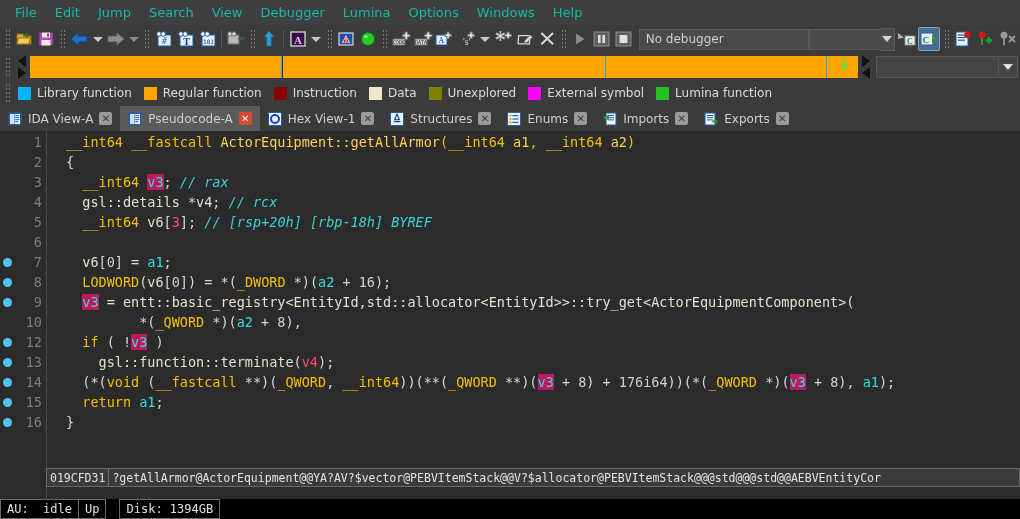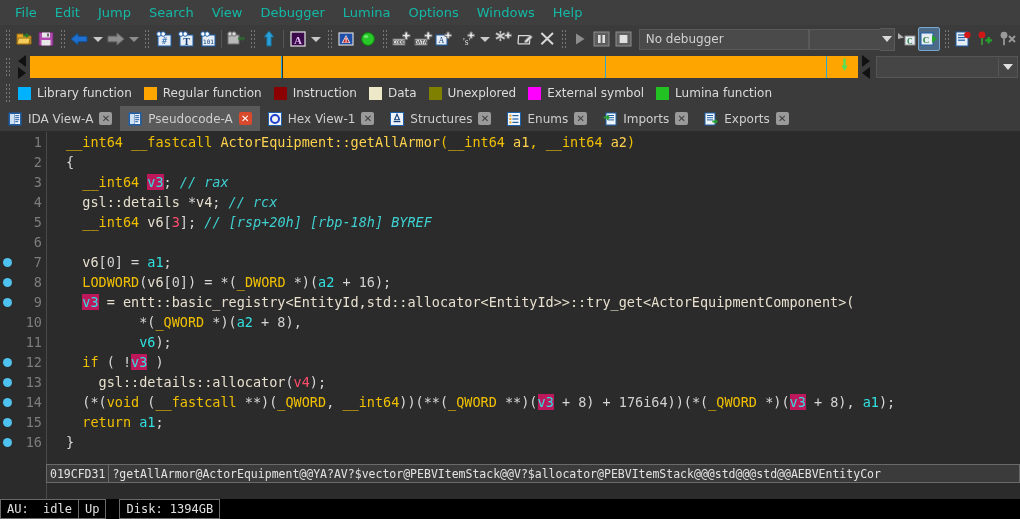--- a/index.html
+++ b/index.html
@@ -78,21 +78,21 @@
   .fn{color:#ffd24d;}       
   .id{color:#e8e0cf;}       
   .var{color:#31e0e0;}      
   .num2{color:#d0d0d0;}     
   .cmt{color:#3fd0d0;font-style:italic;}      
   .pnc{color:#d8d8d8;}      
   .red{color:#ff4d6d;}
   .sel{background:#be185d;color:#31e0e0;}
 
   
-  .mangled{position:absolute;left:46px;right:0;bottom:0;height:35px;display:flex;align-items:flex-start;
+  .mangled{position:absolute;left:46px;right:0;bottom:12px;height:35px;display:flex;align-items:flex-end;
            font-family:"DejaVu Sans Mono","Liberation Mono",monospace;font-size:11.5px;}
   .mbox{border:1px solid #6a6a6a;background:#3b3b3b;height:17px;display:flex;align-items:center;padding:0 3px;color:#e2e2e2;}
   .mbox.wide{flex:1;overflow:hidden;white-space:nowrap;border-left:none;}
 
   
   .status{height:20px;background:#000000;display:flex;align-items:center;flex:0 0 20px;
           font-family:"DejaVu Sans Mono","Liberation Mono",monospace;font-size:12px;color:#e0e0e0;}
   .st{border:1px solid #6a6a6a;height:18px;display:flex;align-items:center;padding:0 6px;margin-right:-1px;white-space:pre;}
 </style>
 </head>
@@ -468,23 +468,22 @@
         <div class="ln"><div class="bpdot"></div><div class="num">1</div><div class="src"><span class="kw">__int64</span><span class="pnc"> </span><span class="kw">__fastcall</span><span class="pnc"> </span><span class="fn">ActorEquipment::getAllArmor</span><span class="kw">(</span><span class="kw">__int64</span><span class="pnc"> </span><span class="fn">a1</span><span class="kw">, </span><span class="kw">__int64</span><span class="pnc"> </span><span class="fn">a2</span><span class="kw">)</span></div></div>
         <div class="ln"><div class="bpdot"></div><div class="num">2</div><div class="src"><span class="pnc">{</span></div></div>
         <div class="ln"><div class="bpdot"></div><div class="num">3</div><div class="src"><span class="pnc">  </span><span class="kw">__int64</span><span class="pnc"> </span><span class="sel">v3</span><span class="pnc">; </span><span class="cmt">// rax</span></div></div>
         <div class="ln"><div class="bpdot"></div><div class="num">4</div><div class="src"><span class="pnc">  </span><span class="id">gsl::details</span><span class="pnc"> *</span><span class="id">v4</span><span class="pnc">; </span><span class="cmt">// rcx</span></div></div>
         <div class="ln"><div class="bpdot"></div><div class="num">5</div><div class="src"><span class="pnc">  </span><span class="kw">__int64</span><span class="pnc"> </span><span class="id">v6</span><span class="pnc">[</span><span class="red">3</span><span class="pnc">]; </span><span class="cmt">// [rsp+20h] [rbp-18h] BYREF</span></div></div>
         <div class="ln"><div class="bpdot"></div><div class="num">6</div><div class="src"></div></div>
         <div class="ln"><div class="bpdot"><i></i></div><div class="num">7</div><div class="src"><span class="pnc">  </span><span class="id">v6</span><span class="pnc">[</span><span class="num2">0</span><span class="pnc">] = </span><span class="var">a1</span><span class="pnc">;</span></div></div>
         <div class="ln"><div class="bpdot"><i></i></div><div class="num">8</div><div class="src"><span class="pnc">  </span><span class="kw">LODWORD</span><span class="pnc">(</span><span class="id">v6</span><span class="pnc">[</span><span class="num2">0</span><span class="pnc">]) = *(</span><span class="kw">_DWORD</span><span class="pnc"> *)(</span><span class="var">a2</span><span class="pnc"> + </span><span class="num2">16</span><span class="pnc">);</span></div></div>
         <div class="ln"><div class="bpdot"><i></i></div><div class="num">9</div><div class="src"><span class="pnc">  </span><span class="sel">v3</span><span class="id"> = entt::basic_registry&lt;EntityId,std::allocator&lt;EntityId&gt;&gt;::try_get&lt;ActorEquipmentComponent&gt;(</span></div></div>
         <div class="ln"><div class="bpdot"></div><div class="num">10</div><div class="src"><span class="pnc">         *(</span><span class="kw">_QWORD</span><span class="pnc"> *)(</span><span class="var">a2</span><span class="pnc"> + </span><span class="num2">8</span><span class="pnc">),</span></div></div>
-        <div class="ln"><div class="bpdot"></div><div class="num">11</div><div class="src"><span class="pnc">         </span><span class="var">v6</span><span class="pnc">);</span></div></div>
         <div class="ln"><div class="bpdot"><i></i></div><div class="num">12</div><div class="src"><span class="pnc">  </span><span class="kw">if</span><span class="pnc"> ( !</span><span class="sel">v3</span><span class="pnc"> )</span></div></div>
-        <div class="ln"><div class="bpdot"><i></i></div><div class="num">13</div><div class="src"><span class="pnc">    </span><span class="id">gsl::details::allocator</span><span class="pnc">(</span><span class="red">v4</span><span class="pnc">);</span></div></div>
+        <div class="ln"><div class="bpdot"><i></i></div><div class="num">13</div><div class="src"><span class="pnc">    </span><span class="id">gsl::function::terminate</span><span class="pnc">(</span><span class="red">v4</span><span class="pnc">);</span></div></div>
         <div class="ln"><div class="bpdot"><i></i></div><div class="num">14</div><div class="src"><span class="pnc">  (*(</span><span class="kw">void</span><span class="pnc"> (</span><span class="kw">__fastcall</span><span class="pnc"> **)(</span><span class="kw">_QWORD</span><span class="pnc">, </span><span class="kw">__int64</span><span class="pnc">))(**(</span><span class="kw">_QWORD</span><span class="pnc"> **)(</span><span class="sel">v3</span><span class="pnc"> + </span><span class="num2">8</span><span class="pnc">) + </span><span class="num2">176i64</span><span class="pnc">))(*(</span><span class="kw">_QWORD</span><span class="pnc"> *)(</span><span class="sel">v3</span><span class="pnc"> + </span><span class="num2">8</span><span class="pnc">), </span><span class="var">a1</span><span class="pnc">);</span></div></div>
         <div class="ln"><div class="bpdot"><i></i></div><div class="num">15</div><div class="src"><span class="pnc">  </span><span class="kw">return</span><span class="pnc"> </span><span class="var">a1</span><span class="pnc">;</span></div></div>
         <div class="ln"><div class="bpdot"><i></i></div><div class="num">16</div><div class="src"><span class="pnc">}</span></div></div>
       </div>
 
     <div class="mangled">
       <div class="mbox">019CFD31</div>
       <div class="mbox wide">?getAllArmor@ActorEquipment@@YA?AV?$vector@PEBVItemStack@@V?$allocator@PEBVItemStack@@@std@@@std@@AEBVEntityCor</div>
     </div>
   </div>

